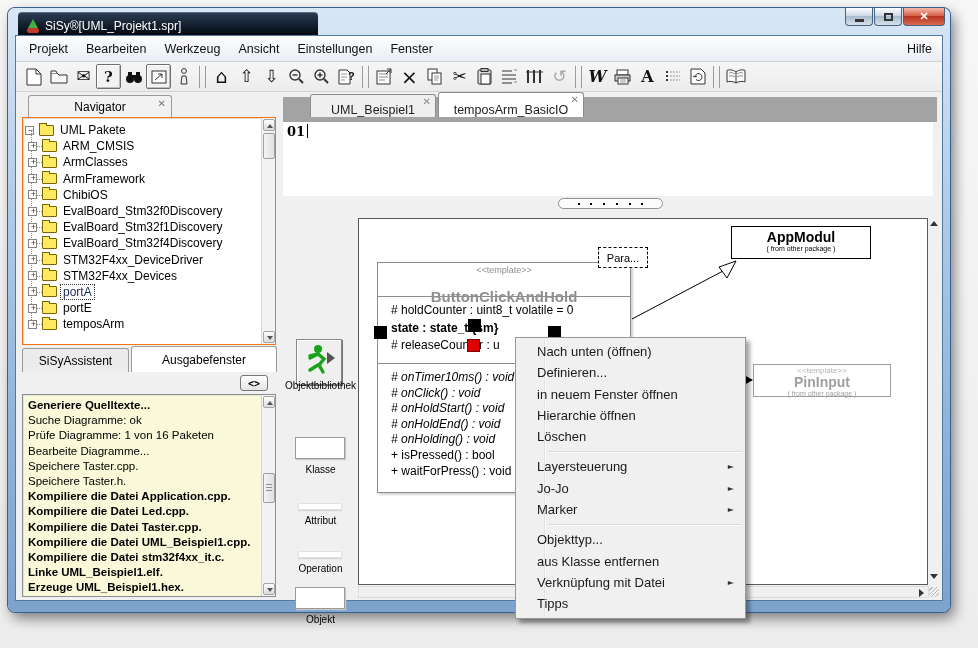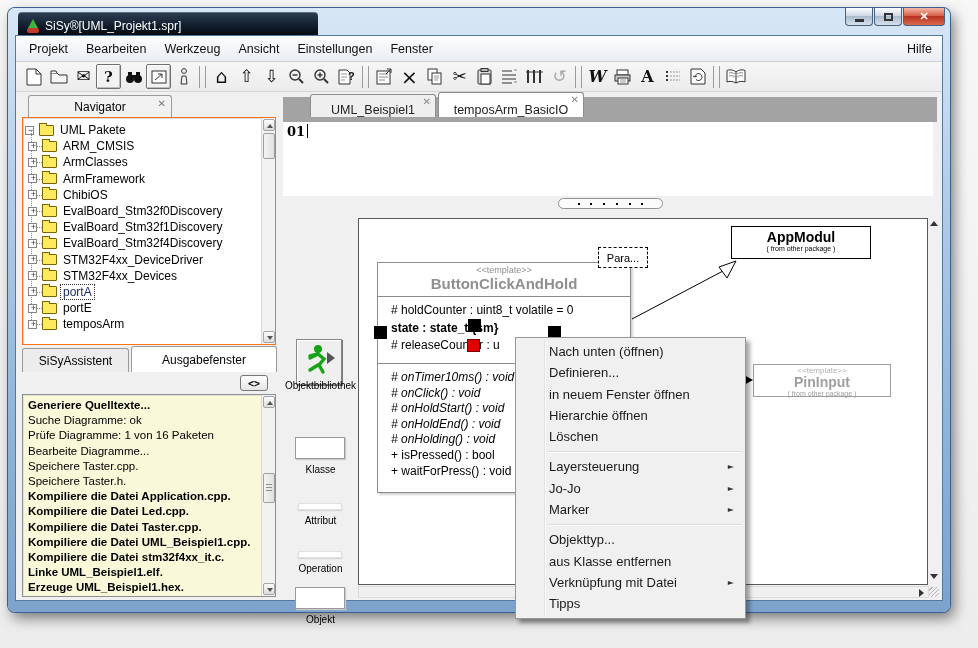--- a/index.html
+++ b/index.html
@@ -125,21 +125,21 @@
   .tri-up { width:0; height:0; border-left:4px solid transparent; border-right:4px solid transparent; border-bottom:5px solid #333; }
   .tri-down { width:0; height:0; border-left:4px solid transparent; border-right:4px solid transparent; border-top:5px solid #333; }
   .tri-right { width:0; height:0; border-top:4px solid transparent; border-bottom:4px solid transparent; border-left:5px solid #333; }
   .corner-grip { position:absolute; left:646px; top:495px; width:10px; height:10px;
     background:repeating-linear-gradient(135deg,transparent 0 2px,#b5b5b5 2px 3px); }
 
   
   .uml-class { position:absolute; left:18px; top:43px; width:254px; height:231px; background:#fff; border:1px solid #8c8c8c; box-shadow:2px 2px 2px rgba(0,0,0,.18); }
   .uml-head { height:34px; border-bottom:1px solid #8c8c8c; text-align:center; color:#8f8f8f; }
   .uml-stereo { font-size:9px; line-height:10px; padding-top:2px; }
-  .uml-name { font-size:15px; font-weight:bold; line-height:17px; }
+  .uml-name { font-size:15px; font-weight:bold; line-height:17px;margin-top:13px; }
   .uml-attrs { height:67px; border-bottom:1px solid #8c8c8c; padding:6px 0 0 13px; font-size:12px; }
   .crow { height:17.5px; white-space:nowrap; }
   .crow.bold { font-weight:bold; }
   .crow.italic { font-style:italic; }
   .uml-ops { padding:6px 0 0 13px; font-size:12px; }
   .uml-ops .crow { height:15.6px; }
 
   .handle { position:absolute; width:13px; height:13px; background:#000; z-index:5; }
   .handle.red { background:#e00000; border:1px solid #7d0000; }
 
@@ -150,21 +150,21 @@
   .ext-class.appmodul { left:372px; top:7px; width:140px; height:33px; border:1.5px solid #000; color:#000; padding-top:3px; }
   .ext-class.pininput { left:394px; top:145px; width:138px; height:33px; border:1px solid #9d9d9d; color:#a0a0a0; padding-top:1px; }
   .ext-name { font-size:14px; font-weight:bold; line-height:15px; }
   .ext-note { font-size:7px; line-height:8px; }
   .ext-stereo { font-size:8px; line-height:9px; color:#b0b0b0; }
 
   
   .ctx-menu { position:absolute; left:515px; top:337px; width:231px; background:#f0f0f0; border:1px solid #979797;
     box-shadow:4px 4px 4px rgba(0,0,0,.35); z-index:50; padding:3px 1px; }
   .ctx-menu::before { content:""; position:absolute; left:28px; top:2px; bottom:2px; width:1px; background:#e2e2e2; box-shadow:1px 0 0 #fafafa; }
-  .menu-item { position:relative; height:21.3px; line-height:21.3px; padding-left:32px; font-size:13px; color:#1a1a1a; white-space:nowrap; }
+  .menu-item { position:relative; height:21.3px; line-height:21.3px; padding-left:20px; font-size:13px; color:#1a1a1a; white-space:nowrap; }
   .menu-item.separator { height:1px; line-height:0; margin:4px 2px 4px 31px; background:#dcdcdc; box-shadow:0 1px 0 #fbfbfb; padding:0; }
   .menu-item.has-submenu::after { content:"►"; position:absolute; right:10px; top:0; font-size:8px; color:#333; font-family:"DejaVu Sans", sans-serif; }
 
   .splitter-v { position:absolute; left:261px; top:0; width:6px; bottom:0; background:#f0f0f0; }
 </style>
 </head>
 <body>
 
 <div id="stage">
   <div class="window">

